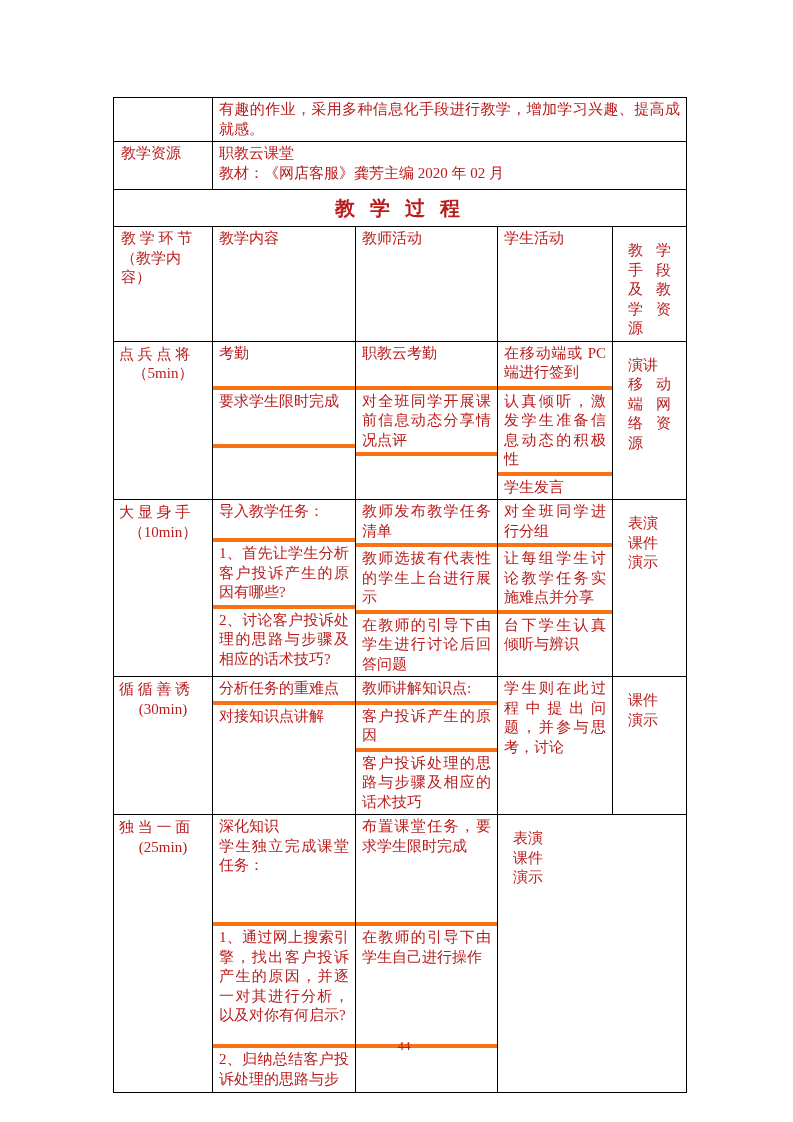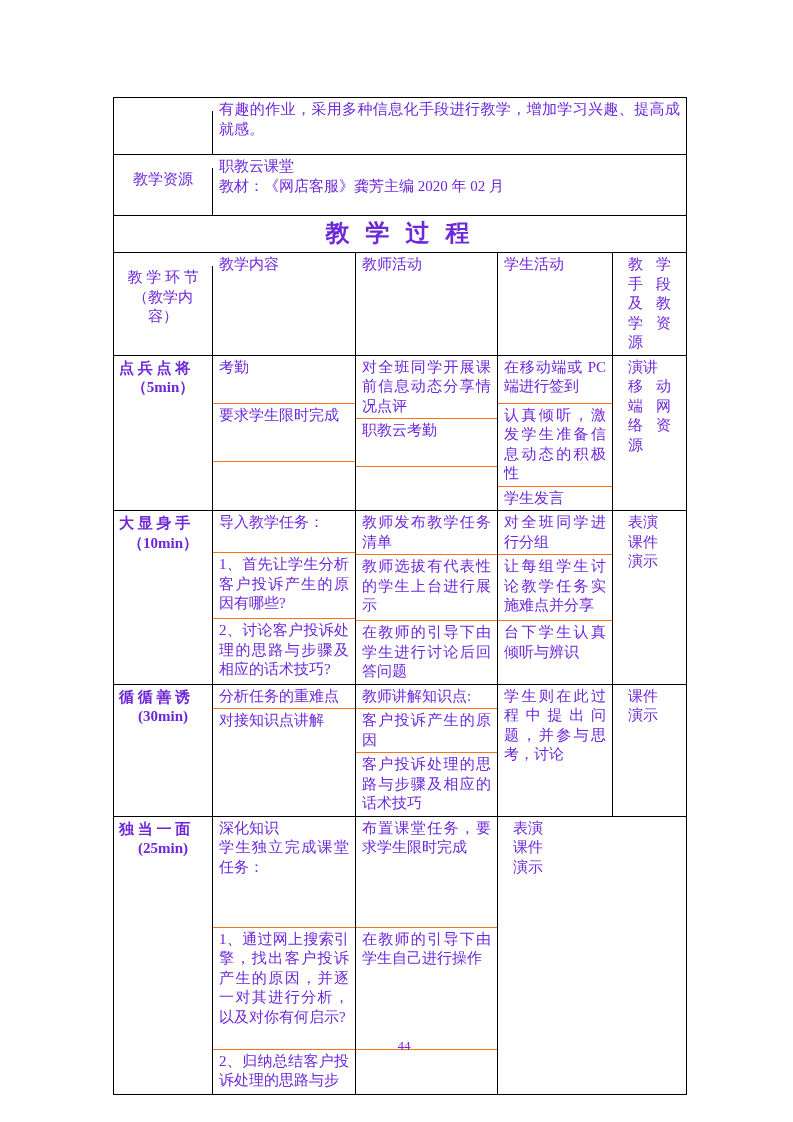--- a/index.html
+++ b/index.html
@@ -1,21 +1,21 @@
 <!DOCTYPE html>
 <html><head>
 <meta charset="utf-8">
 <style>
   html, body { margin: 0; padding: 0; background: #ffffff; }
   .page {
     position: relative;
     width: 792px;
     height: 1122px;
     background: #ffffff;
-    color: #6d28d9;
+    color: #b91c1c;
     font-family: "Liberation Serif", "DejaVu Serif", serif;
     font-size: 15px;
     line-height: 1.3;
     overflow: hidden;
   }
   .doc-table {
     position: absolute;
     left: 113px;
     top: 97px;
     width: 574px;
@@ -32,33 +32,33 @@
     grid-template-columns: 99px 143px 142px 115px 1fr;
     border-bottom: 1px solid #000;
   }
   .sect:last-child { border-bottom: none; }
   .cell {
     padding: 2px 6px;
     white-space: pre-line;
     text-align: justify;
     box-sizing: border-box;
   }
-  .label-cell { padding: 2px 7px; text-align: center; white-space: pre-line; margin-top: 13px; }
+  .label-cell { padding: 2px 7px; text-align: left; white-space: pre-line; }
   .title-cell {
     display: flex; align-items: center; justify-content: center;
-    font-weight: bold; font-size: 24px; letter-spacing: 5px;
+    font-weight: bold; font-size: 20px; letter-spacing: 5px;
     min-height: 36px;
   }
   .stack { display: flex; flex-direction: column; }
-  .stack > .cell { border-bottom: 1px solid #f97316; }
+  .stack > .cell { border-bottom: 4px solid #f97316; }
   .stack > .cell:last-child { border-bottom: none; flex: 1; }
-  .stage-cell { padding: 3px 5px; font-weight: bold; text-align: left; }
+  .stage-cell { padding: 3px 5px; font-weight: normal; text-align: left; }
   .stage-name { white-space: pre-line; }
   .stage-time { white-space: pre-line; text-align: center; }
-  .narrow { padding: 2px 15px; text-align: justify; white-space: pre-line; }
+  .narrow { padding: 2px 15px; text-align: justify; white-space: pre-line; margin-top: 12px; }
   .page-number {
     position: absolute;
     top: 1038px;
     left: 8px;
     width: 100%;
     text-align: center;
     font-size: 13px;
   }
 </style>
 </head>
@@ -95,22 +95,22 @@
       <div class="stage-cell">
         <div class="stage-name">点 兵 点 将</div>
         <div class="stage-time">（5min）</div>
       </div>
       <div class="stack">
         <div class="cell" style="min-height:48px">考勤</div>
         <div class="cell" style="min-height:58px">要求学生限时完成</div>
         <div class="cell" style="min-height:23px"></div>
       </div>
       <div class="stack">
+        <div class="cell" style="min-height:48px">职教云考勤</div>
         <div class="cell" style="min-height:58px">对全班同学开展课前信息动态分享情况点评</div>
-        <div class="cell" style="min-height:48px">职教云考勤</div>
         <div class="cell" style="min-height:23px"></div>
       </div>
       <div class="stack">
         <div class="cell" style="min-height:48px">在移动端或 PC 端进行签到</div>
         <div class="cell" style="min-height:58px">认真倾听，激发学生准备信息动态的积极性</div>
         <div class="cell" style="min-height:23px">学生发言</div>
       </div>
       <div class="narrow">演讲
 移动端网络资源</div>
     </div>

